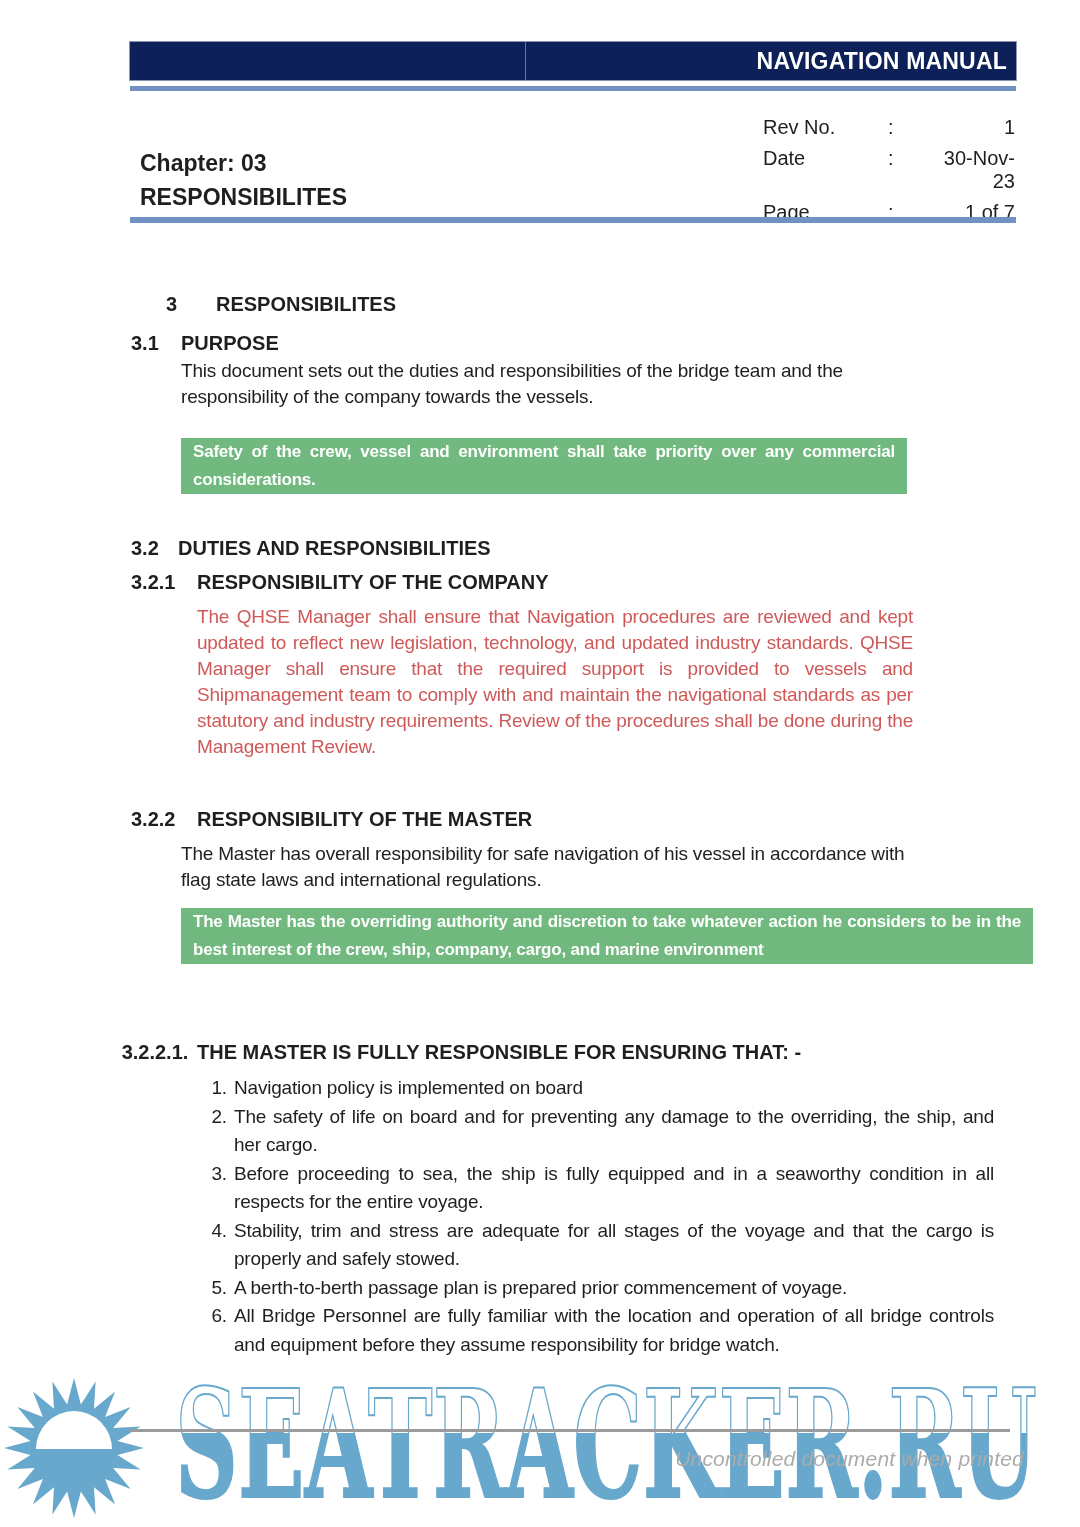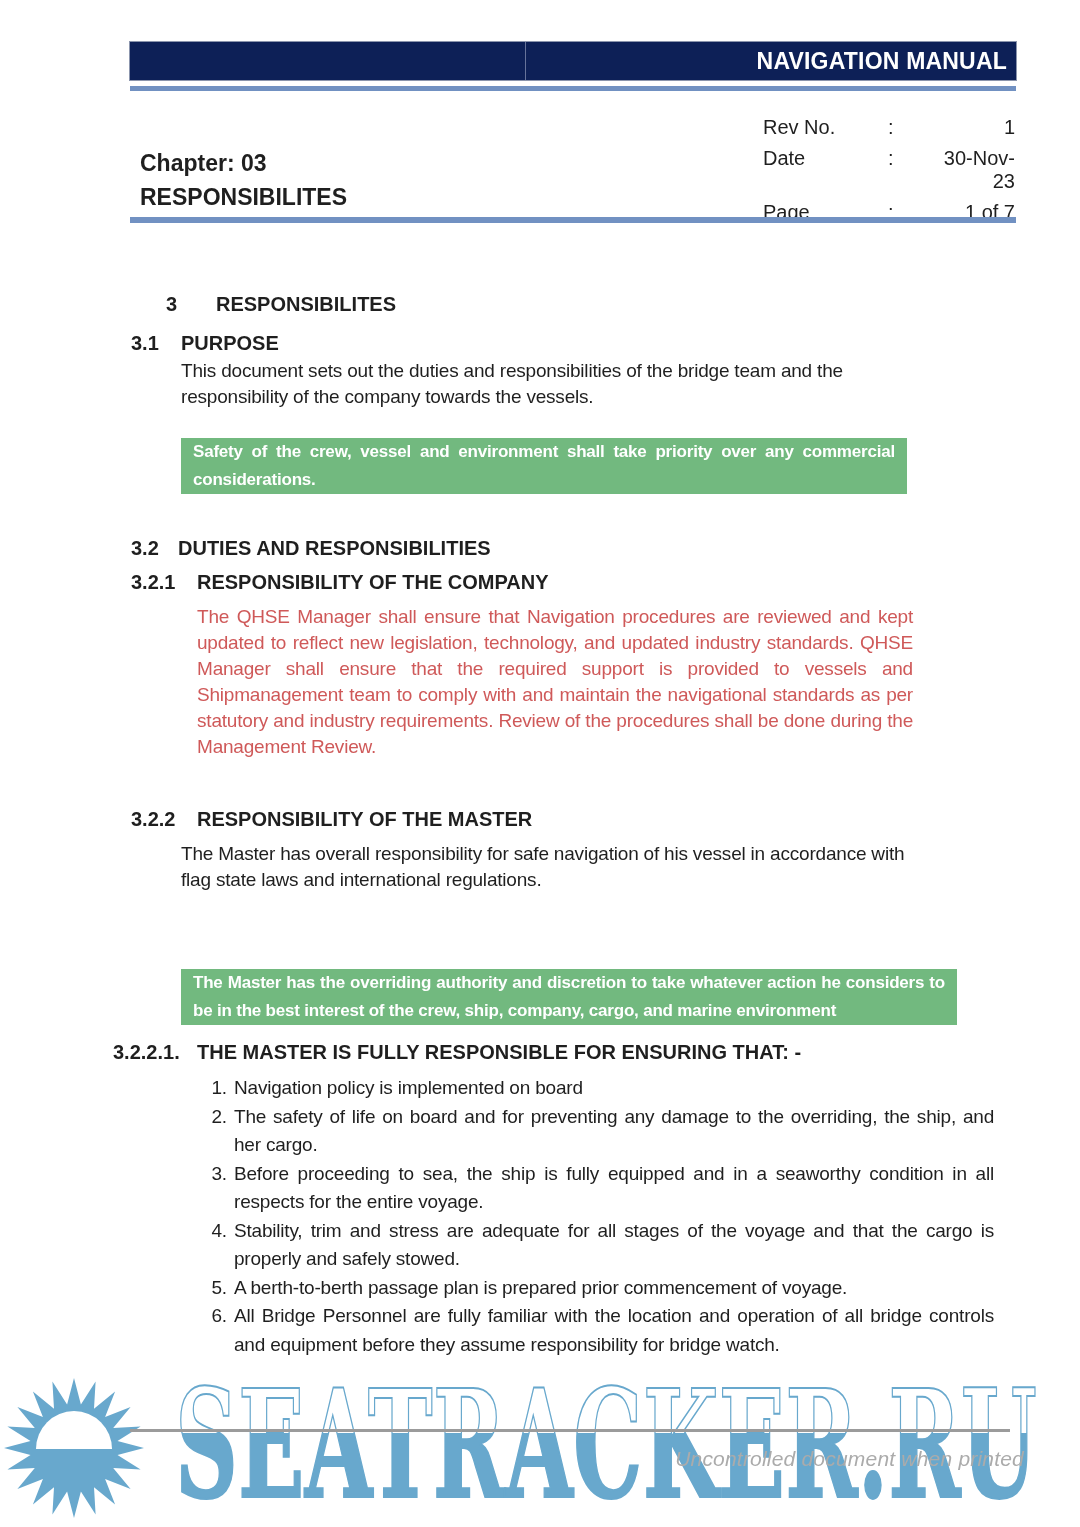--- a/index.html
+++ b/index.html
@@ -33,21 +33,21 @@
 
   .meta {
     left:763px; top:116px; width:252px; font-size:20px;
     display:grid; grid-template-columns:125px 40px auto; row-gap:8px;
   }
   .meta .val { text-align:right; }
 
   
   .hrow { font-weight:bold; font-size:20px; white-space:nowrap; }
   .hnum { display:inline-block; }
-  .w50 { width:50px; } .w47 { width:47px; } .w66 { width:66px; } .w84 { width:84px; }
+  .w50 { width:50px; } .w47 { width:47px; } .w66 { width:66px; } .w84 { width:84px;text-align:center; }
 
   .para { font-size:19px; line-height:26px; letter-spacing:-0.2px; }
   .red  { color:#cf5959; text-align:justify; }
 
   .callout {
     background:#72b97f; color:#ffffff; font-weight:bold;
     font-size:17px; line-height:28px; letter-spacing:-0.2px;
     padding:0 12px; text-align:justify; box-sizing:border-box;
   }
 
@@ -111,21 +111,21 @@
 </div>
 
 <div class="abs para red" style="left:197px; top:604px; width:716px;">The QHSE Manager shall ensure that Navigation procedures are reviewed and kept updated to reflect new legislation, technology, and updated industry standards. QHSE Manager shall ensure that the required support is provided to vessels and Shipmanagement team to comply with and maintain the navigational standards as per statutory and industry requirements. Review of the procedures shall be done during the Management Review.</div>
 
 <div class="abs hrow" style="left:131px; top:808px;">
   <span class="hnum w66">3.2.2</span><span>RESPONSIBILITY OF THE MASTER</span>
 </div>
 
 <div class="abs para" style="left:181px; top:841px; width:740px;">The Master has overall responsibility for safe navigation of his vessel in accordance with flag state laws and international regulations.</div>
 
-<div class="abs callout" style="left:181px; top:969px; width:776px;">The Master has the overriding authority and discretion to take whatever action he considers to be in the best interest of the crew, ship, company, cargo, and marine environment</div>
+<div class="abs callout" style="left:181px; top:908px; width:852px;">The Master has the overriding authority and discretion to take whatever action he considers to be in the best interest of the crew, ship, company, cargo, and marine environment</div>
 
 <div class="abs hrow" style="left:113px; top:1041px;">
   <span class="hnum w84">3.2.2.1.</span><span>THE MASTER IS FULLY RESPONSIBLE FOR ENSURING THAT: -</span>
 </div>
 
 <ol class="abs duties">
   <li>Navigation policy is implemented on board</li>
   <li>The safety of life on board and for preventing any damage to the overriding, the ship, and her cargo.</li>
   <li>Before proceeding to sea, the ship is fully equipped and in a seaworthy condition in all respects for the entire voyage.</li>
   <li>Stability, trim and stress are adequate for all stages of the voyage and that the cargo is properly and safely stowed.</li>

